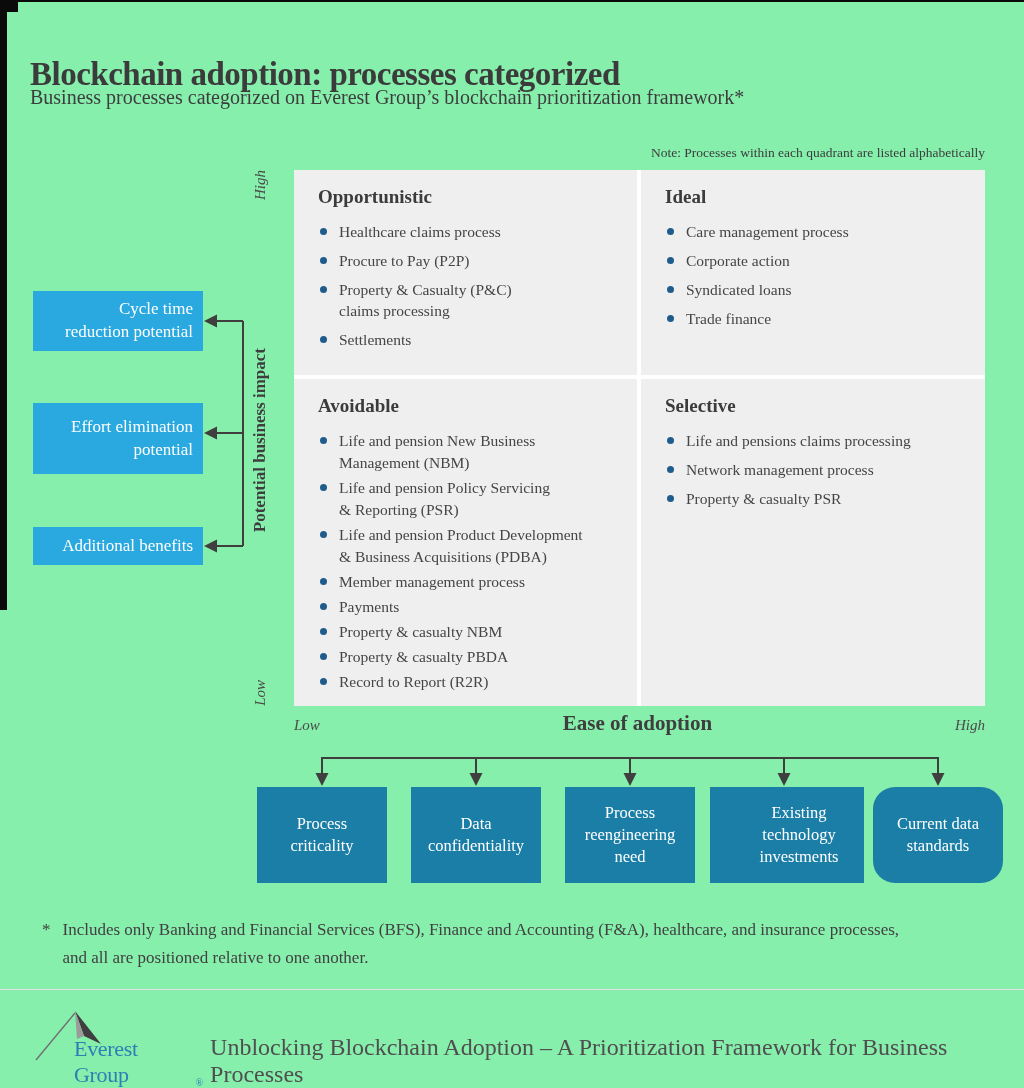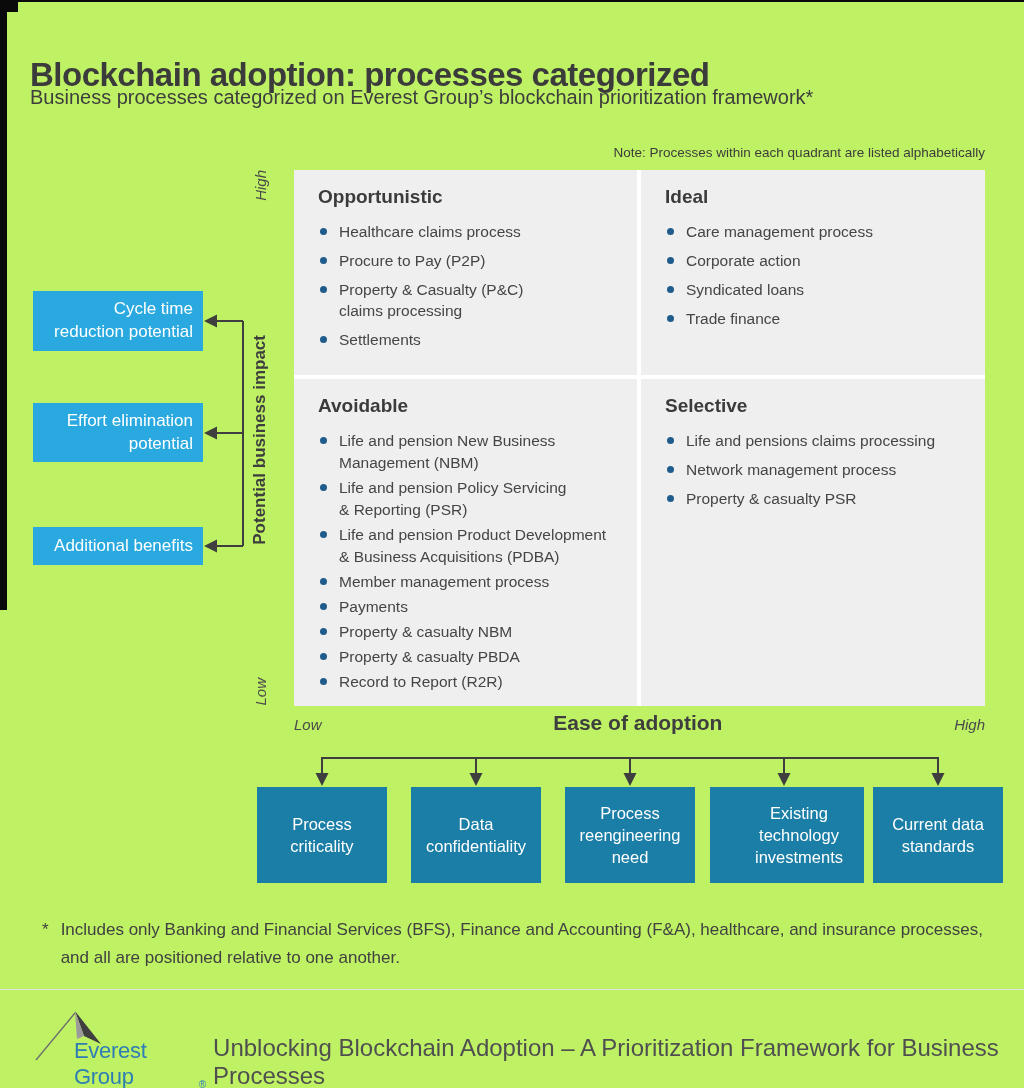--- a/index.html
+++ b/index.html
@@ -1,17 +1,17 @@
 <!DOCTYPE html>
 <html><head>
 <meta charset="utf-8">
 <style>
   html,body{margin:0;padding:0;background:#fff;}
-  #page{position:relative;width:1024px;height:1088px;background:#bef264;overflow:hidden;
-        font-family:Liberation Sans, sans-serif;color:#3e3e3e;}
+  #page{position:relative;width:1024px;height:1088px;background:#86efac;overflow:hidden;
+        font-family:Liberation Serif, serif;color:#3e3e3e;}
 
   
   .art-top{position:absolute;left:0;top:0;width:1024px;height:2px;background:#0a0a0a;}
   .art-corner{position:absolute;left:0;top:0;width:18px;height:12px;background:#0a0a0a;}
   .art-strip{position:absolute;left:0;top:0;width:7px;height:610px;background:#0a0a0a;}
 
   .title{position:absolute;left:30px;top:34px;font-size:33px;font-weight:bold;color:#3b3b3b;letter-spacing:-0.5px;}
   .subtitle{position:absolute;left:30px;top:86px;font-size:20px;color:#3d3d3d;}
   .note{position:absolute;right:39px;top:145px;font-size:13.5px;color:#3c3c3c;}
 
@@ -33,28 +33,28 @@
   .axis-end{font-size:15px;font-style:italic;color:#4a4a4a;}
   .axis-title-y{font-size:17px;font-weight:bold;color:#3e3e3e;}
   .x-axis{position:absolute;left:294px;top:711px;width:691px;display:flex;justify-content:space-between;align-items:baseline;}
   .axis-title-x{font-size:21px;font-weight:bold;color:#3e3e3e;}
 
   
   .callout{position:absolute;left:33px;width:170px;background:#29a9e0;color:#ffffff;
            display:flex;align-items:center;justify-content:flex-end;text-align:right;
            font-size:17px;line-height:1.35;padding-right:10px;box-sizing:border-box;white-space:pre-line;}
   .co1{top:291px;height:60px;}
-  .co2{top:403px;height:59px;}
+  .co2{top:403px;height:71px;}
   .co3{top:527px;height:38px;}
 
   
   .factor{position:absolute;top:787px;width:130px;height:96px;background:#1b7ea6;color:#ffffff;
           display:flex;align-items:center;justify-content:center;text-align:center;
           font-size:16.5px;line-height:1.35;white-space:pre-line;}
-  .f0{left:257px;} .f1{left:411px;} .f2{left:565px;} .f3{left:710px;padding-left:24px;} .f4{left:873px;}
+  .f0{left:257px;} .f1{left:411px;} .f2{left:565px;} .f3{left:710px;padding-left:24px;} .f4{left:873px;border-radius:22px;}
 
   .svg-overlay{position:absolute;left:0;top:0;width:1024px;height:1088px;pointer-events:none;}
 
   
   .footnote{position:absolute;left:42px;top:916px;width:950px;display:flex;gap:12px;
             font-size:17px;line-height:28px;color:#414141;}
   .fn-mark{flex:0 0 auto;}
 
   .divider{position:absolute;left:0;top:989px;width:1024px;height:1px;background:#e2e2e2;}
 

